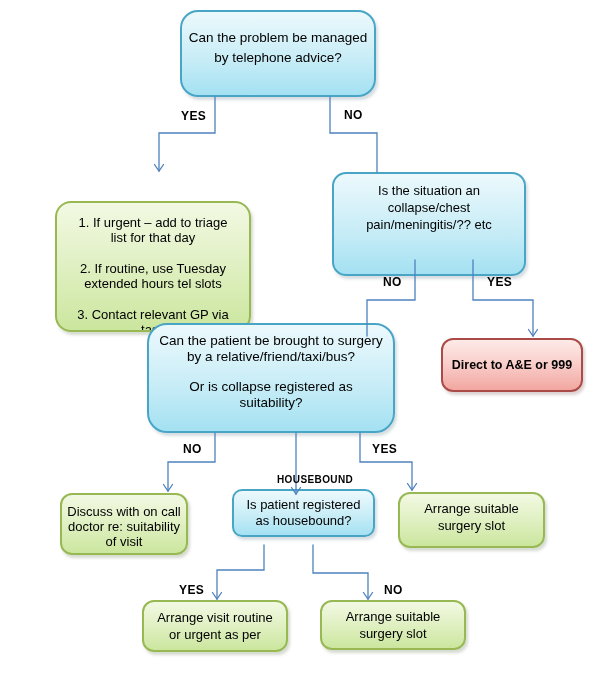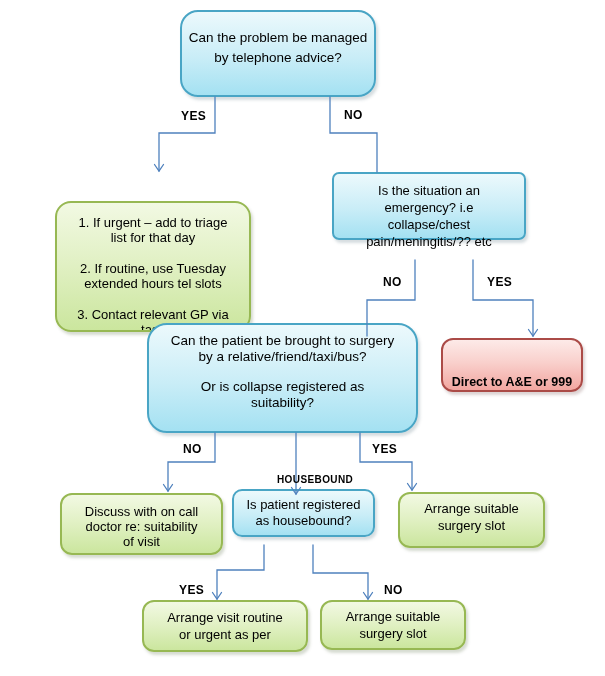--- a/index.html
+++ b/index.html
@@ -33,21 +33,21 @@
     box-shadow: 2px 3px 3px rgba(90,110,70,0.25);
   }
   .red {
     border: 2px solid #ab4b47;
     background: linear-gradient(180deg, #fdeae8 0%, #f9d0cc 45%, #f2a6a0 100%);
     border-radius: 12px;
     box-shadow: 2px 3px 3px rgba(120,80,80,0.25);
     font-weight: bold;
     font-size: 12.5px;
     display: flex;
-    align-items: flex-end;
+    align-items: center;
     justify-content: center;
   }
   .blabel {
     position: absolute;
     font-size: 12px;
     font-weight: bold;
     letter-spacing: 0.4px;
     z-index: 6;
     white-space: nowrap;
   }
@@ -109,56 +109,55 @@
     <div class="item">
       <div>2. If routine, use Tuesday</div>
       <div>extended hours tel slots</div>
     </div>
     <div class="item">
       <div>3. Contact relevant GP via</div>
       <div>task</div>
     </div>
   </div>
 
-  <div class="node blue" style="left:332px; top:172px; width:194px; height:68px; padding-top:8px; line-height:17px; border-radius:7px;">
+  <div class="node blue" style="left:332px; top:172px; width:194px; height:104px; padding-top:8px; line-height:17px; border-radius:14px;">
     <div>Is the situation an</div>
-    <div>emergency? i.e</div>
     <div>collapse/chest</div>
     <div>pain/meningitis/?? etc</div>
   </div>
 
   <div class="node red" style="left:441px; top:338px; width:142px; height:54px;">
     <div>Direct to A&amp;E or 999</div>
   </div>
 
-  <div class="node blue" style="left:147px; top:323px; width:271px; height:110px; padding-top:8px; line-height:16px; font-size:13.5px; border-radius:20px;">
+  <div class="node blue" style="left:147px; top:323px; width:248px; height:110px; padding-top:8px; line-height:16px; font-size:13.5px; border-radius:20px;">
     <div>Can the patient be brought to surgery</div>
     <div>by a relative/friend/taxi/bus?</div>
     <div class="gap"></div>
     <div>Or is collapse registered as</div>
     <div>suitability?</div>
   </div>
 
-  <div class="node green" style="left:60px; top:493px; width:163px; height:62px; padding-top:9px; line-height:15px; border-radius:12px;">
+  <div class="node green" style="left:60px; top:493px; width:128px; height:62px; padding-top:9px; line-height:15px; border-radius:12px;">
     <div>Discuss with on call</div>
     <div>doctor re: suitability</div>
     <div>of visit</div>
   </div>
 
   <div class="node blue" style="left:232px; top:489px; width:143px; height:48px; padding-top:6px; line-height:16px; border-radius:10px;">
     <div>Is patient registered</div>
     <div>as housebound?</div>
   </div>
 
   <div class="node green" style="left:398px; top:492px; width:147px; height:56px; padding-top:6px; line-height:17px; border-radius:12px;">
     <div>Arrange suitable</div>
     <div>surgery slot</div>
   </div>
 
-  <div class="node green" style="left:142px; top:600px; width:166px; height:52px; padding-top:7px; line-height:17px; border-radius:12px;">
+  <div class="node green" style="left:142px; top:600px; width:146px; height:52px; padding-top:7px; line-height:17px; border-radius:12px;">
     <div>Arrange visit routine</div>
     <div>or urgent as per</div>
   </div>
 
   <div class="node green" style="left:320px; top:600px; width:146px; height:50px; padding-top:6px; line-height:17px; border-radius:12px;">
     <div>Arrange suitable</div>
     <div>surgery slot</div>
   </div>
 
 </div>

